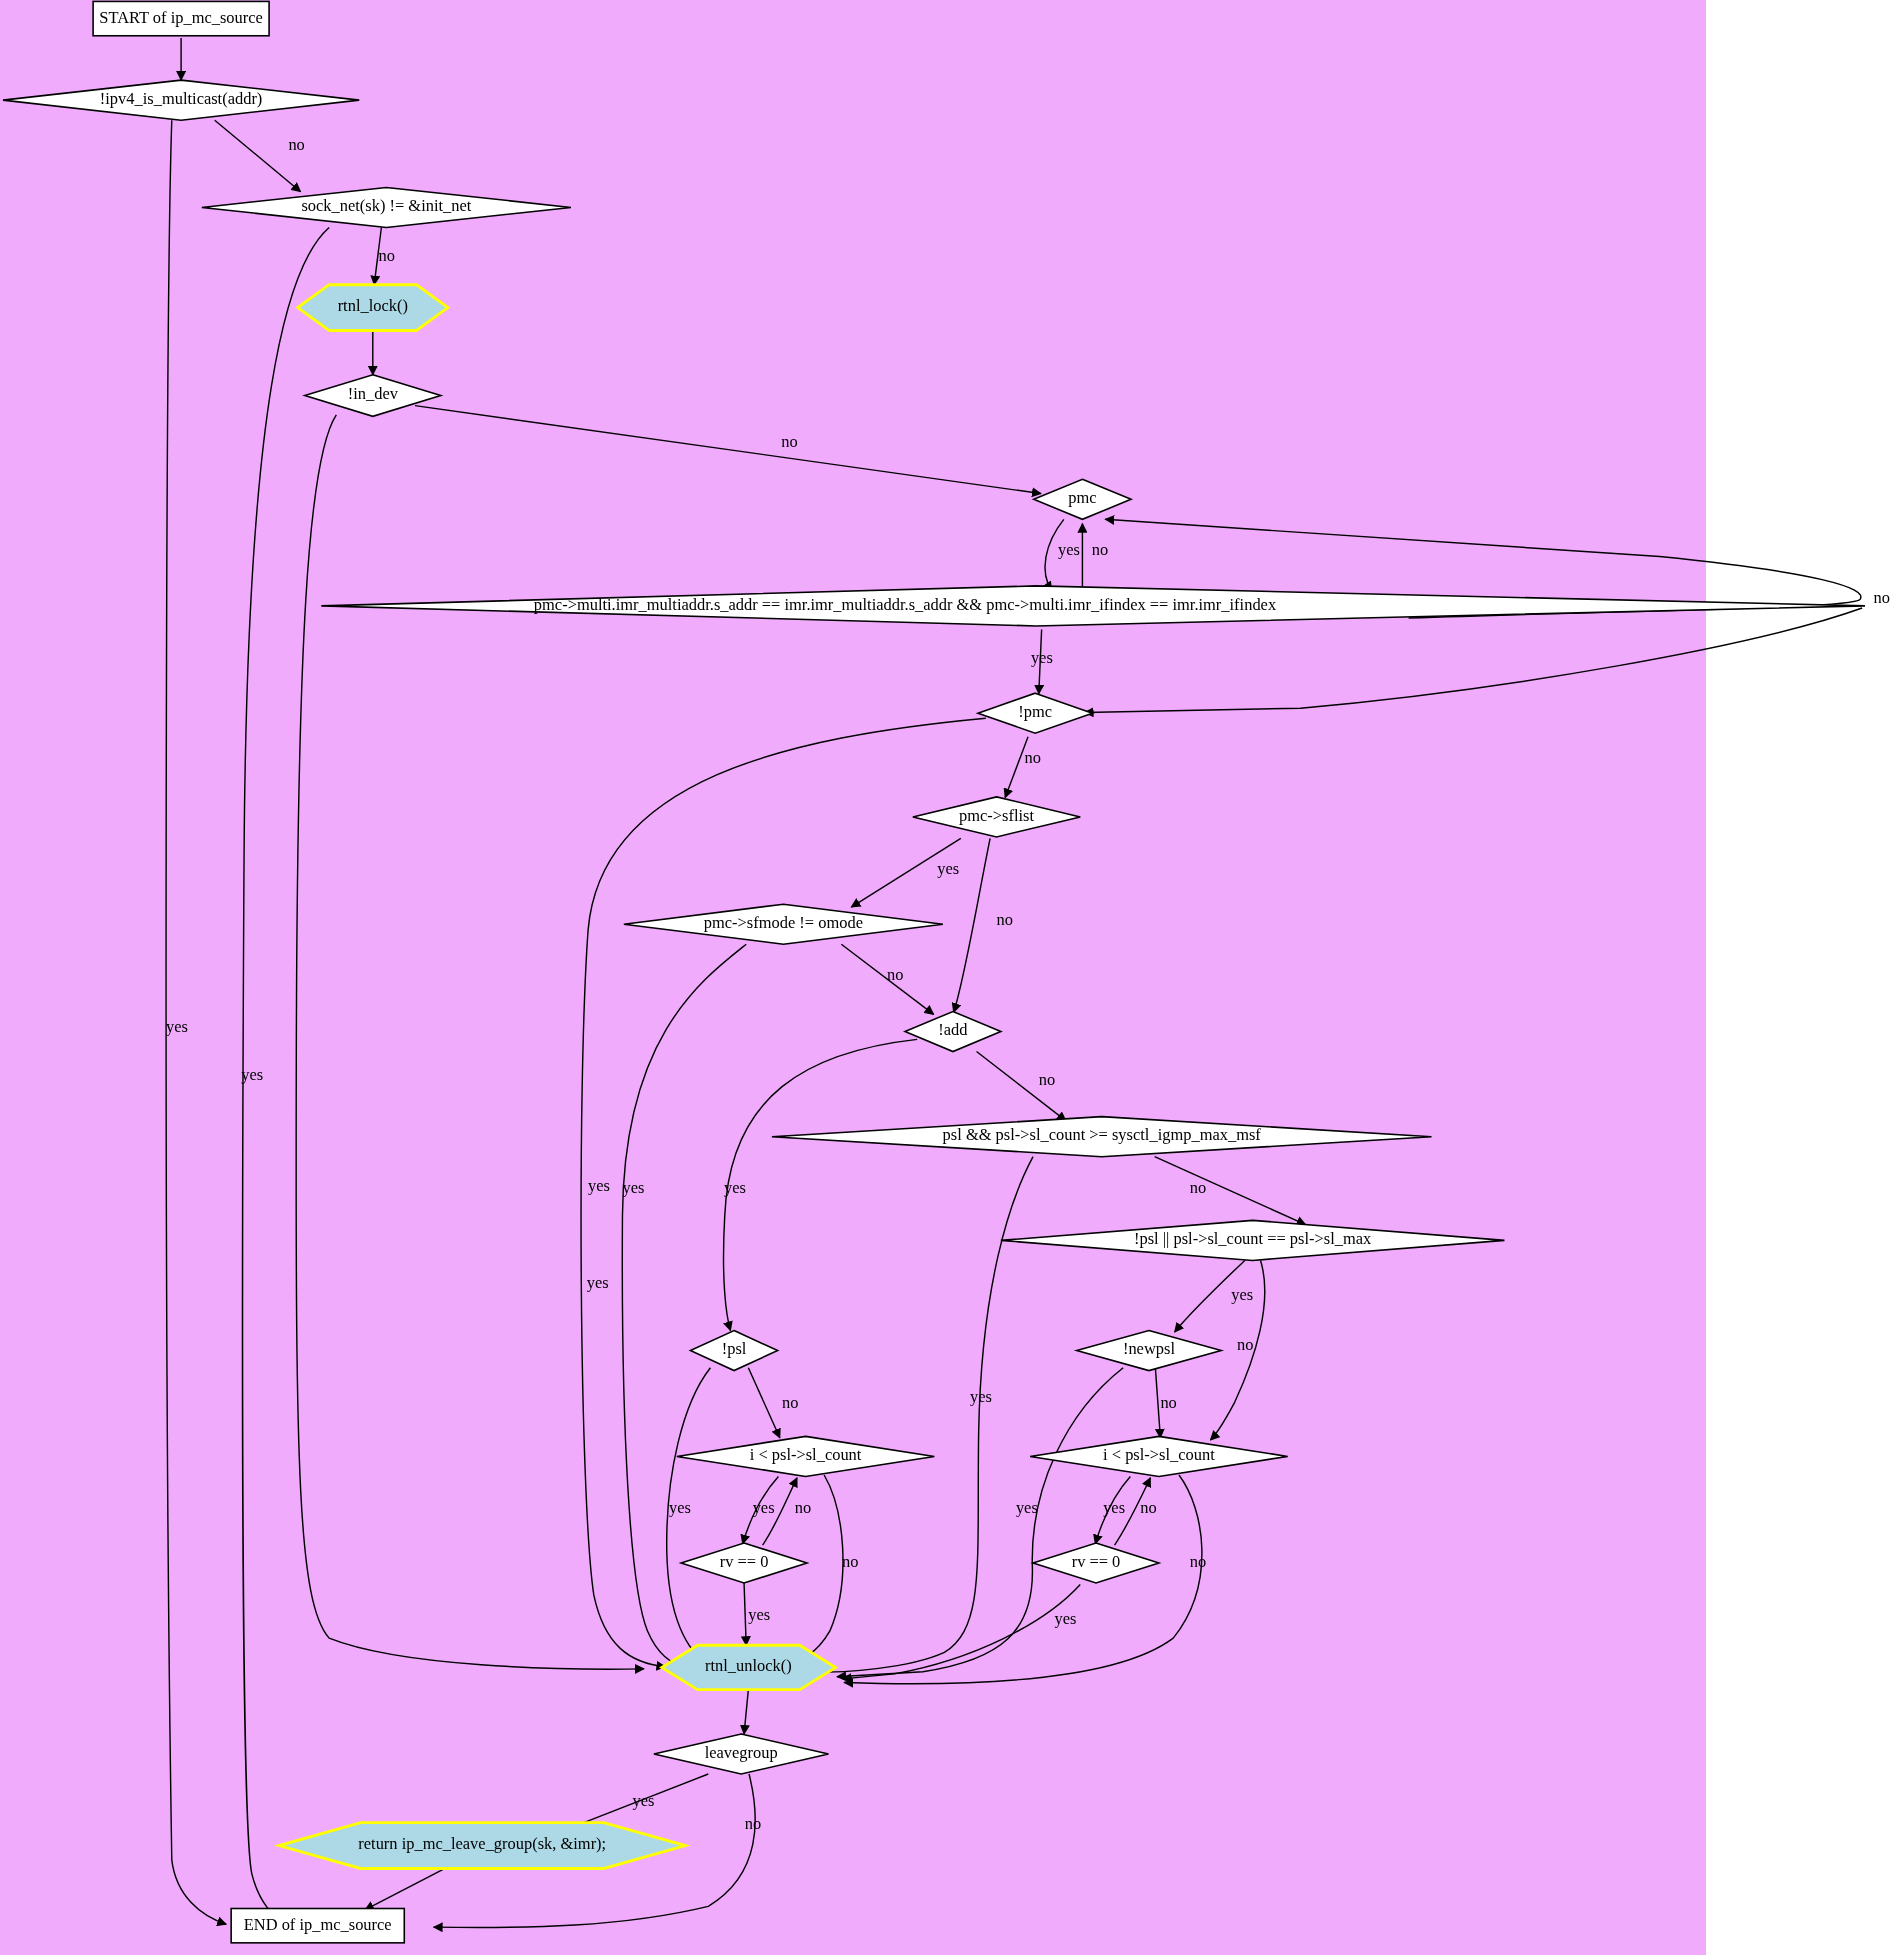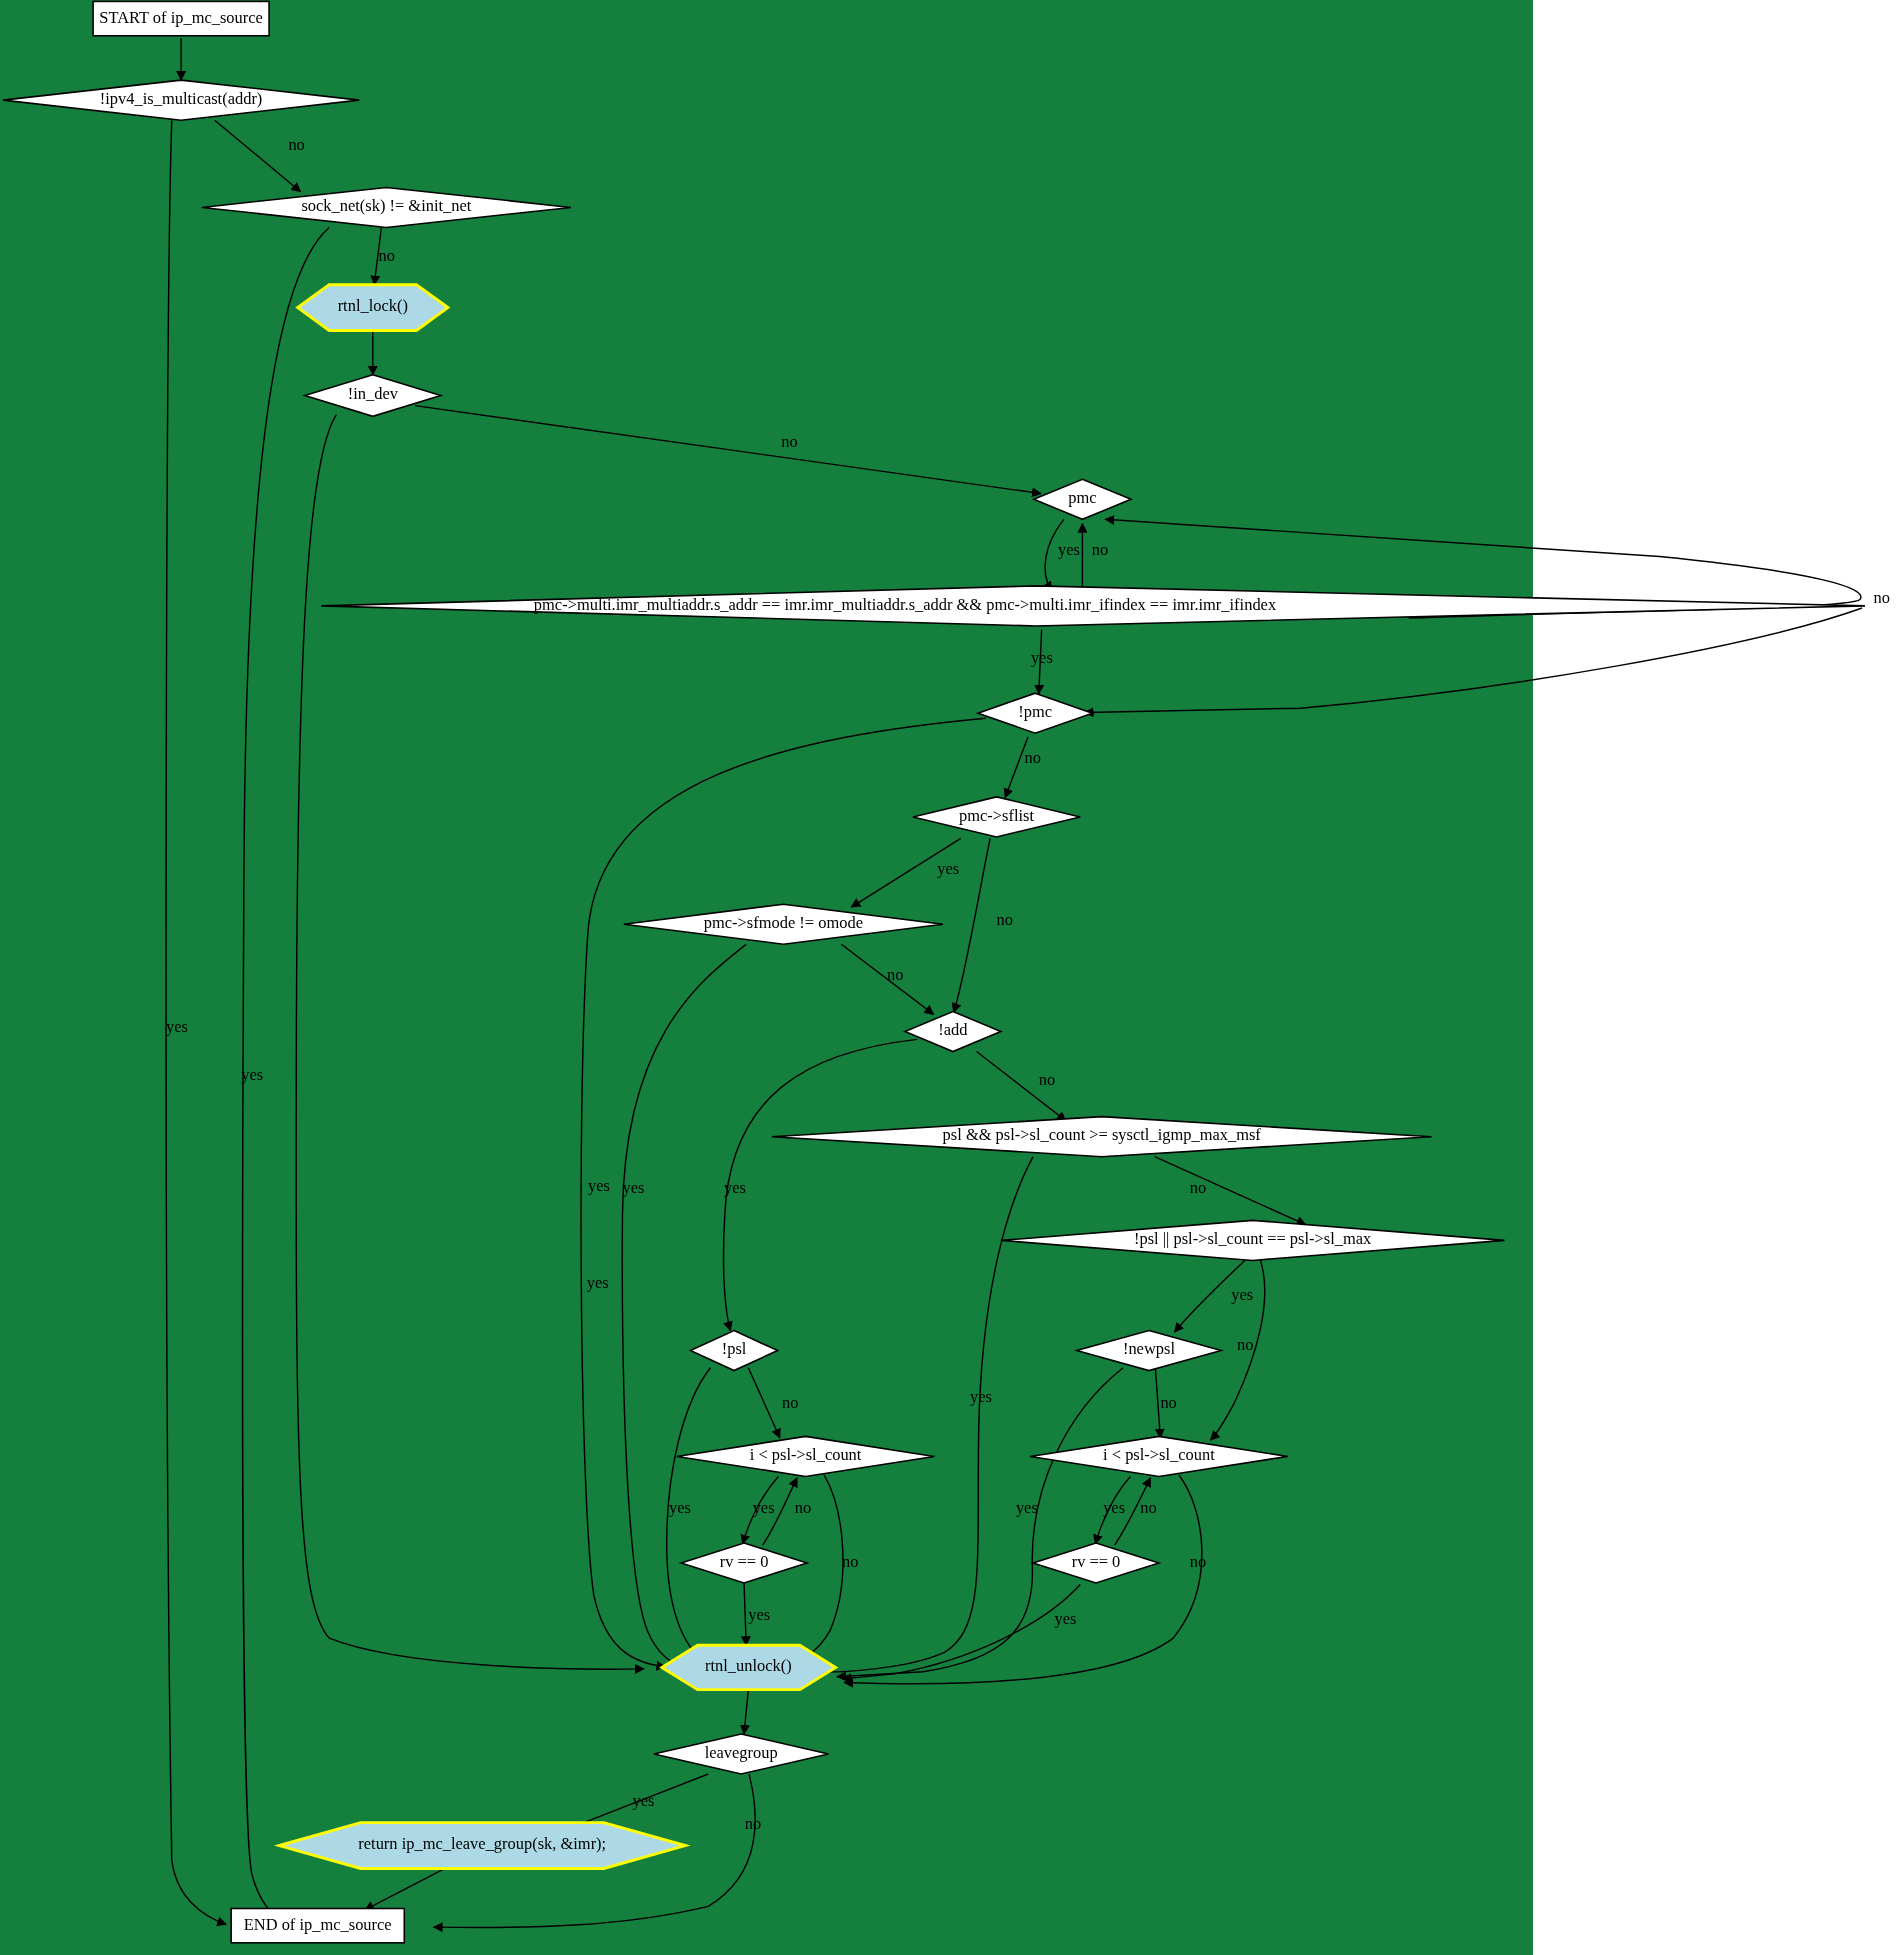--- a/index.html
+++ b/index.html
@@ -5,23 +5,23 @@
   html, body {
     margin: 0;
     padding: 0;
     background: #ffffff;
   }
   body {
     font-family: "Liberation Serif", "DejaVu Serif", serif;
   }
   #canvas {
     position: relative;
-    width: 1533px;
+    width: 1706px;
     height: 1955px;
-    background: #15803d;
+    background: #f0abfc;
   }
   svg#flow {
     display: block;
     width: 1903px;
     height: 1955px;
   }
   .node-shape {
     fill: #ffffff;
     stroke: #000000;
     stroke-width: 2.2;

